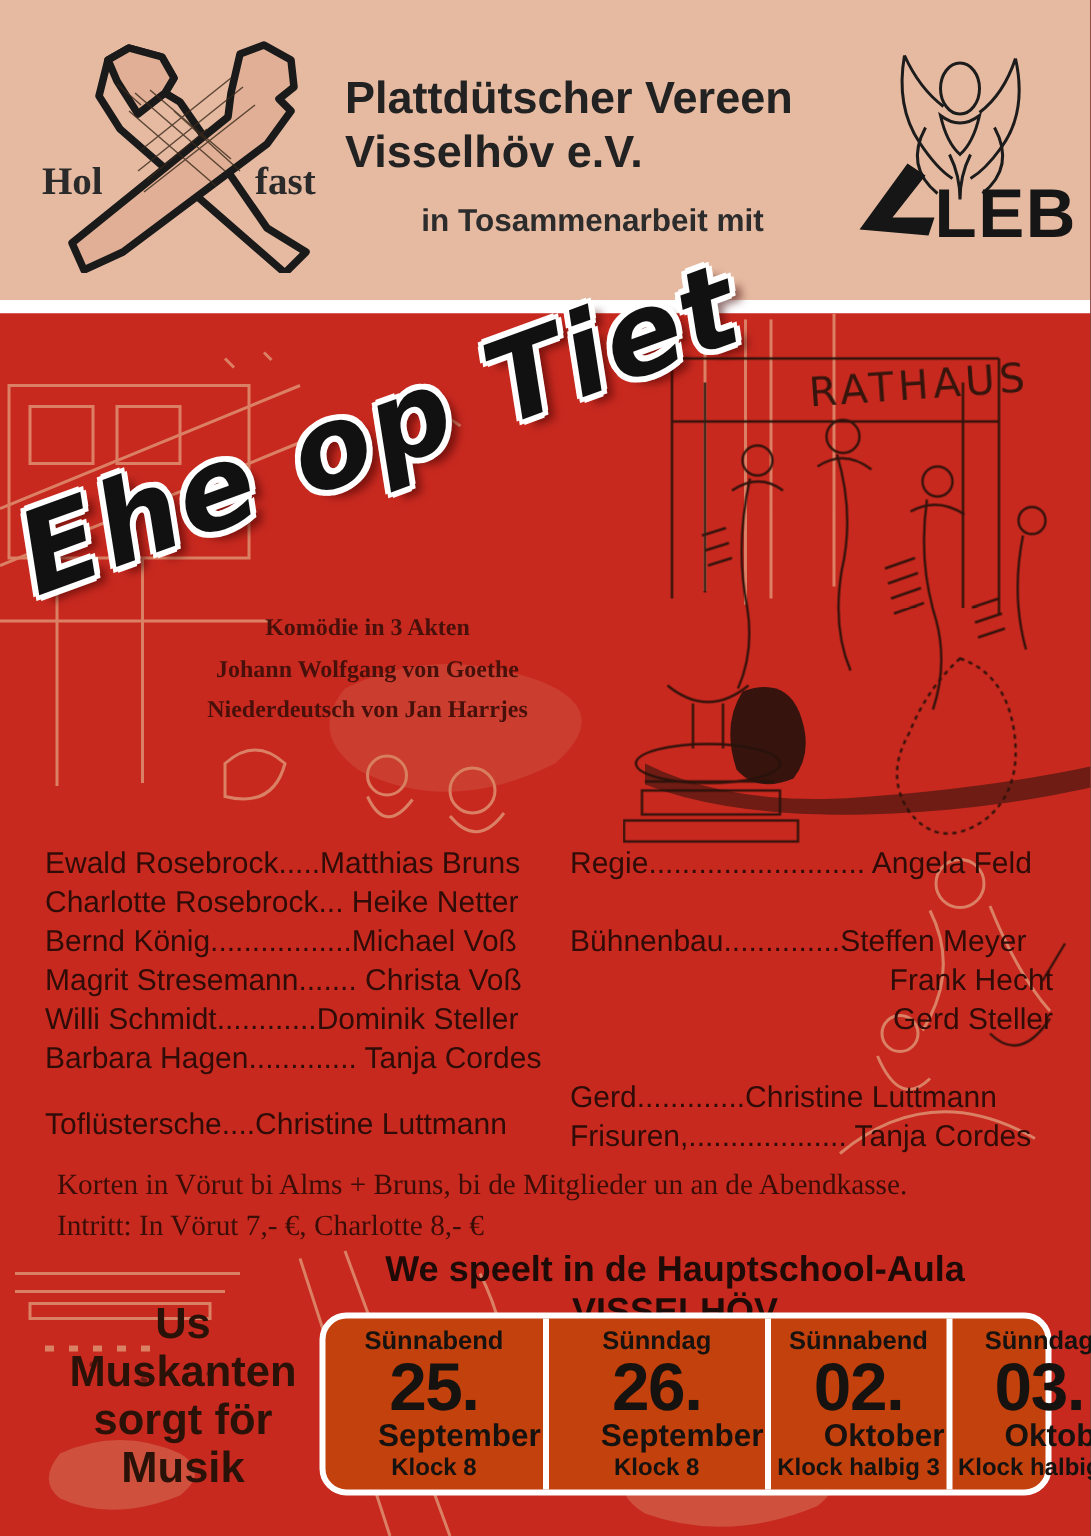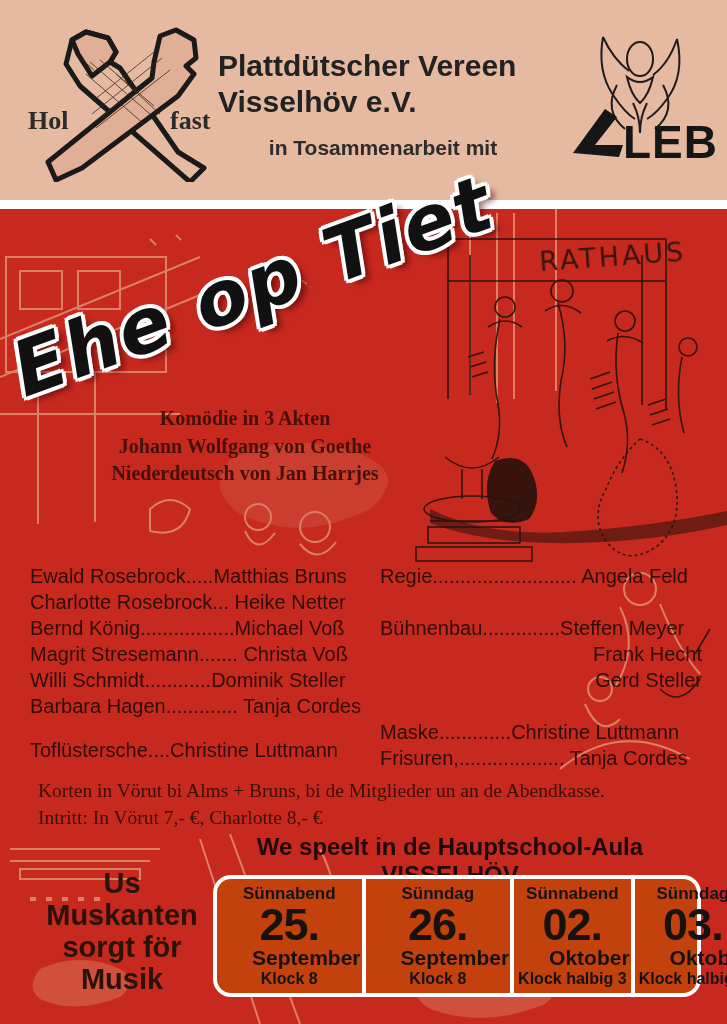--- a/index.html
+++ b/index.html
@@ -1,39 +1,39 @@
 <!DOCTYPE html>
 <html><head>
 <meta charset="utf-8">
 <style>
   html,body{margin:0;padding:0;background:#555;}
   .poster{position:relative;width:727px;height:1024px;overflow:hidden;
           font-family:"Liberation Sans",sans-serif;background:#c8291f;}
   
   .header{position:absolute;left:0;top:0;width:727px;height:200px;background:#e6b9a1;}
-  .org-block{position:absolute;left:218px;top:48px;width:330px;}
+  .org-block{position:absolute;left:230px;top:48px;width:330px;}
   .org-line{font-size:30px;font-weight:bold;color:#222;line-height:36px;letter-spacing:0;}
   .coop-line{margin-top:16px;text-align:center;font-size:21px;font-weight:bold;color:#2c2c2c;}
   .holfast{position:absolute;left:20px;top:22px;}
   .leb{position:absolute;right:12px;top:25px;}
   .white-strip{position:absolute;left:0;top:200px;width:727px;height:9px;background:#fff;}
   
   .red-section{position:absolute;left:0;top:209px;width:727px;height:815px;background:#c8291f;}
   .sketch{position:absolute;left:0;top:0;}
   
   .show-title{position:absolute;left:2px;top:42px;width:450px;text-align:center;
       transform:rotate(-20deg);transform-origin:50% 50%;
       font-family:"DejaVu Sans",sans-serif;font-weight:bold;font-style:italic;
       font-size:76px;color:#111;white-space:nowrap;letter-spacing:2px;
       text-shadow:-4px 0 0 #fff,4px 0 0 #fff,0 -4px 0 #fff,0 4px 0 #fff,
                   -3px -3px 0 #fff,3px -3px 0 #fff,-3px 3px 0 #fff,3px 3px 0 #fff,
                   6px 7px 6px rgba(60,0,0,.55);}
   
   .credits{position:absolute;left:30px;top:196px;width:430px;text-align:center;
-      font-family:"Liberation Serif",serif;font-weight:bold;font-size:20px;
+      font-family:"Liberation Serif",serif;font-weight:bold;font-size:16px;
       line-height:27.5px;color:#47100a;}
   
   .cast-left{position:absolute;left:30px;top:354px;width:345px;font-size:20px;
       line-height:26px;color:#2f0c07;font-weight:normal;}
   .cast-right{position:absolute;left:380px;top:354px;width:322px;font-size:20px;
       line-height:26px;color:#2f0c07;}
   .cast-line{white-space:nowrap;}
   .blank-line{height:26px;}
   .right-align{text-align:right;}
   .gap18{height:18px;}
@@ -184,21 +184,21 @@
       <div class="cast-line">Toflüstersche....Christine Luttmann</div>
     </div>
 
     <div class="cast-right">
       <div class="cast-line">Regie.......................... Angela Feld</div>
       <div class="blank-line"></div>
       <div class="cast-line">Bühnenbau..............Steffen Meyer</div>
       <div class="cast-line right-align">Frank Hecht</div>
       <div class="cast-line right-align">Gerd Steller</div>
       <div class="blank-line"></div>
-      <div class="cast-line">Maske.............Christine Luttmann</div>
+      <div class="cast-line">Gerd.............Christine Luttmann</div>
       <div class="cast-line">Frisuren,................... Tanja Cordes</div>
     </div>
 
     <div class="tickets">
       <div>Korten in Vörut bi Alms + Bruns, bi de Mitglieder un an de Abendkasse.</div>
       <div>Intritt: In Vörut 7,- €, Charlotte 8,- €</div>
     </div>
 
     <div class="venue">We speelt in de Hauptschool-Aula VISSELHÖV</div>
 

